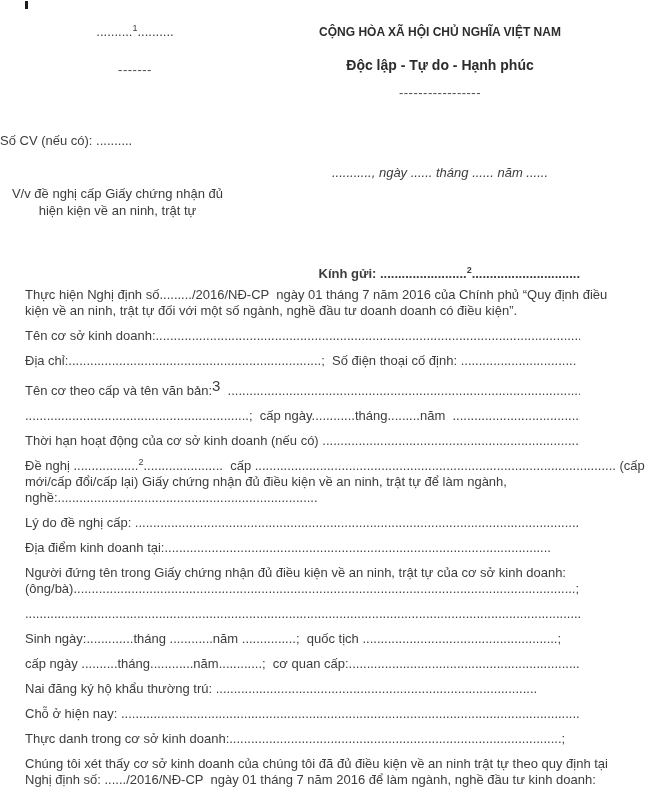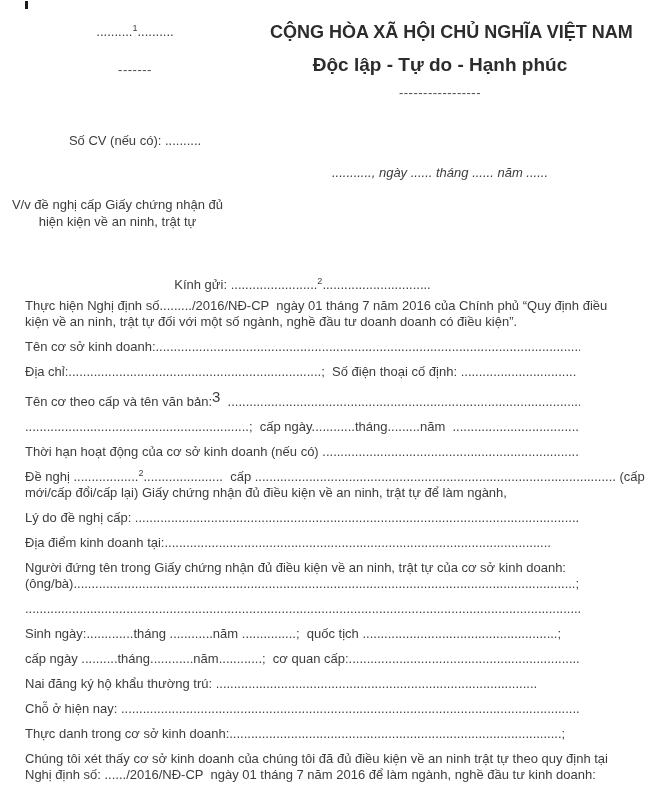--- a/index.html
+++ b/index.html
@@ -20,35 +20,35 @@
     width: 3px; height: 8px;
     background: #1c1c1c;
   }
   .line { line-height: 16px; white-space: pre; }
 
   
   .header { display: flex; padding-top: 24px; }
   .h-left  { width: 270px; text-align: center; }
   .h-right { width: 340px; text-align: center; }
   .h-left .divider { margin-top: 22px; color: #4a4a4a; letter-spacing: 0.5px; }
-  .h-right .title { font-weight: bold; font-size: 18px; color: #2c2c2c; }
-  .h-right .motto { font-weight: bold; font-size: 19px; color: #2c2c2c; margin-top: 17px; }
+  .h-right .title { font-weight: bold; font-size: 12px; color: #2c2c2c; }
+  .h-right .motto { font-weight: bold; font-size: 14px; color: #2c2c2c; margin-top: 17px; }
   .h-right .divider { margin-top: 12px; color: #4a4a4a; letter-spacing: 0.5px; }
 
   
   .meta-row { display: flex; margin-top: 32px; }
-  .meta-left  { width: 270px; text-align: center; }
+  .meta-left  { width: 270px; }
   .meta-right { width: 340px; text-align: center; font-style: italic; margin-top: 32px; }
 
   
-  .subject { width: 235px; margin-top: 15px; text-align: center; }
+  .subject { width: 235px; margin-top: 4px; text-align: center; }
   .subject .line { line-height: 17px; white-space: normal; }
 
   
-  .salutation { margin: 47px 78px 5px 25px; text-align: center; }
+  .salutation { margin: 47px 78px 5px 25px; text-align: right; font-weight: bold; }
 
   
   .doc-body { margin: 0 78px 0 25px; }
   .para { margin: 0 0 9px 0; overflow: hidden; }
   .para.no-clip { overflow: visible; }
 
   .sup-small { font-size: 9px; vertical-align: 5px; line-height: 1; }
   .sup-big   { font-size: 15px; vertical-align: 4px; line-height: 1; }
 </style>
 </head>
@@ -105,20 +105,21 @@
       <div class="line">..............................................................;  cấp ngày............tháng.........năm  .............................................</div>
     </div>
 
     <div class="para">
       <div class="line">Thời hạn hoạt động của cơ sở kinh doanh (nếu có) ...........................................................................</div>
     </div>
 
     <div class="para no-clip">
       <div class="line"><span>Đề nghị </span><span>..................</span><span class="sup-small">2</span><span>......................</span><span>  cấp </span><span>....................................................................................................</span><span> (cấp</span></div>
       <div class="line">mới/cấp đổi/cấp lại) Giấy chứng nhận đủ điều kiện về an ninh, trật tự để làm ngành,</div>
+      <div class="line">nghề:........................................................................</div>
     </div>
 
     <div class="para">
       <div class="line">Lý do đề nghị cấp: .............................................................................................................................</div>
     </div>
 
     <div class="para">
       <div class="line">Địa điểm kinh doanh tại:...........................................................................................................</div>
     </div>
 

